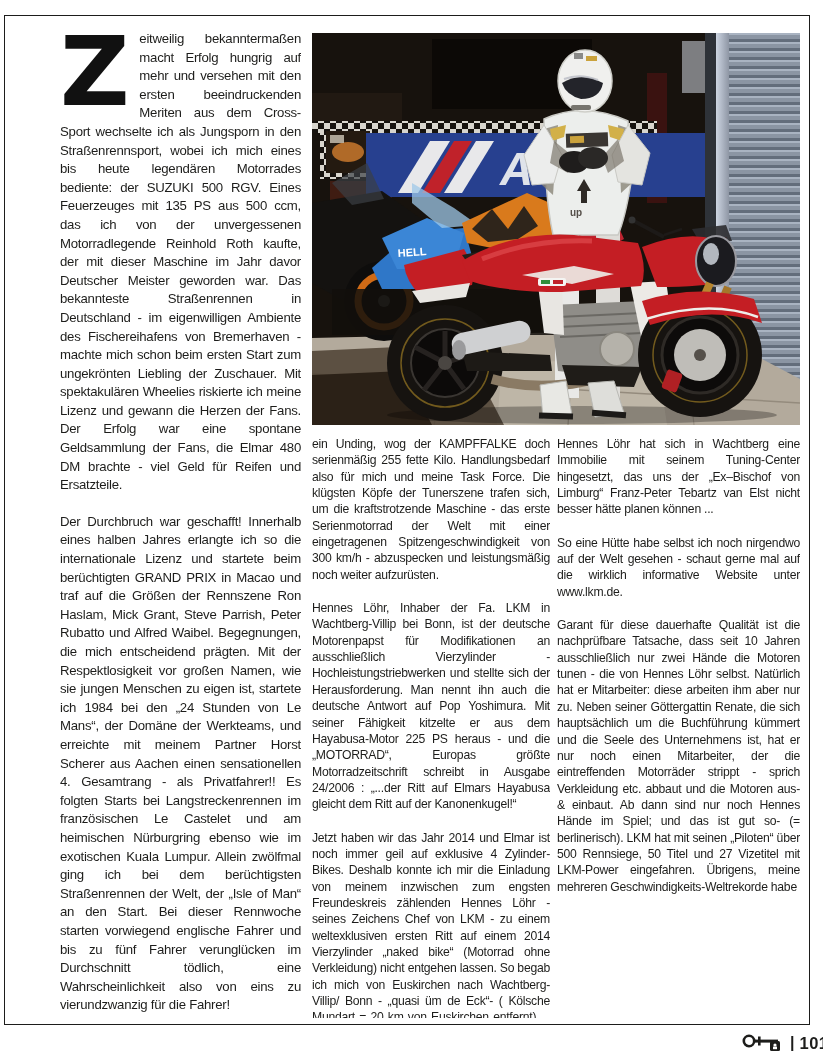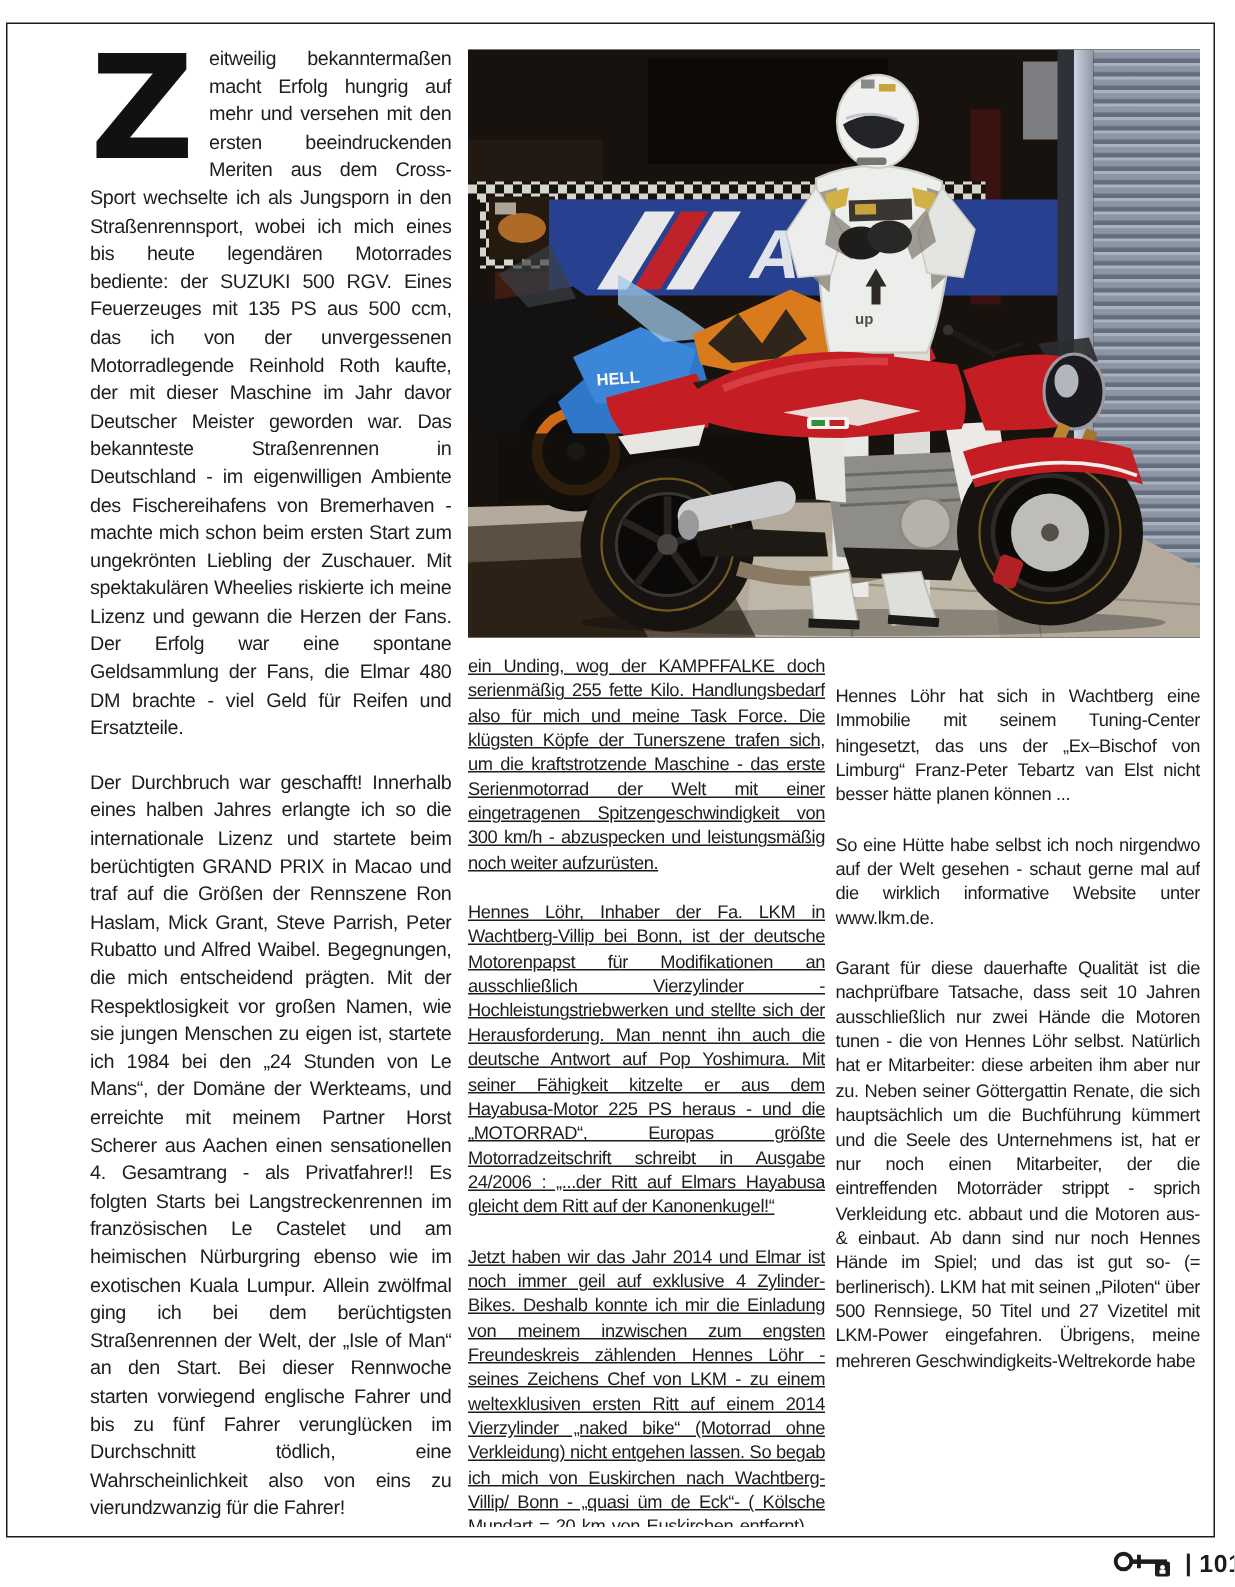--- a/index.html
+++ b/index.html
@@ -6,23 +6,23 @@
   .page{position:relative;width:823px;height:1058px;background:#ffffff;overflow:hidden;
         font-family:"Liberation Sans",sans-serif;color:#1d1d1b;}
   .frame{position:absolute;left:4px;top:15px;width:806px;height:1010px;
          border:1.5px solid #1d1d1b;box-sizing:border-box;}
   .col{position:absolute;text-align:justify;overflow:hidden;}
   .col p{margin:0 0 17px 0;}
   .col-left{left:60px;top:30px;width:241px;height:992px;
             font-size:13.2px;line-height:18.6px;letter-spacing:-0.25px;}
   .col-left p{margin-bottom:18px;}
   .col-mid{left:312px;top:436px;width:238px;height:582px;
-           font-size:12.2px;line-height:16.35px;letter-spacing:-0.25px;text-decoration:underline;}
+           font-size:12.2px;line-height:16.35px;letter-spacing:-0.25px;}
   .col-right{left:557px;top:436px;width:243px;height:582px;
-           font-size:12.2px;line-height:16.35px;letter-spacing:-0.25px;margin-top:20px;}
+           font-size:12.2px;line-height:16.35px;letter-spacing:-0.25px;}
   .dropcap{float:left;font-family:"DejaVu Sans",sans-serif;font-weight:bold;
            font-size:96px;line-height:74px;margin:5px 10px 0 0;color:#111;}
   .photo{position:absolute;left:312px;top:33px;width:488px;height:392px;overflow:hidden;background:#17120d;}
   .photo svg{display:block;}
   .footer{position:absolute;top:1031px;left:742px;display:flex;align-items:center;height:24px;}
   .footer .sep{font-size:16px;font-weight:bold;margin:0 5px 0 6px;color:#1d1d1b;}
   .footer .pagenum{font-size:16.5px;font-weight:bold;letter-spacing:0.5px;color:#1d1d1b;}
 </style>
 </head>
 <body>

